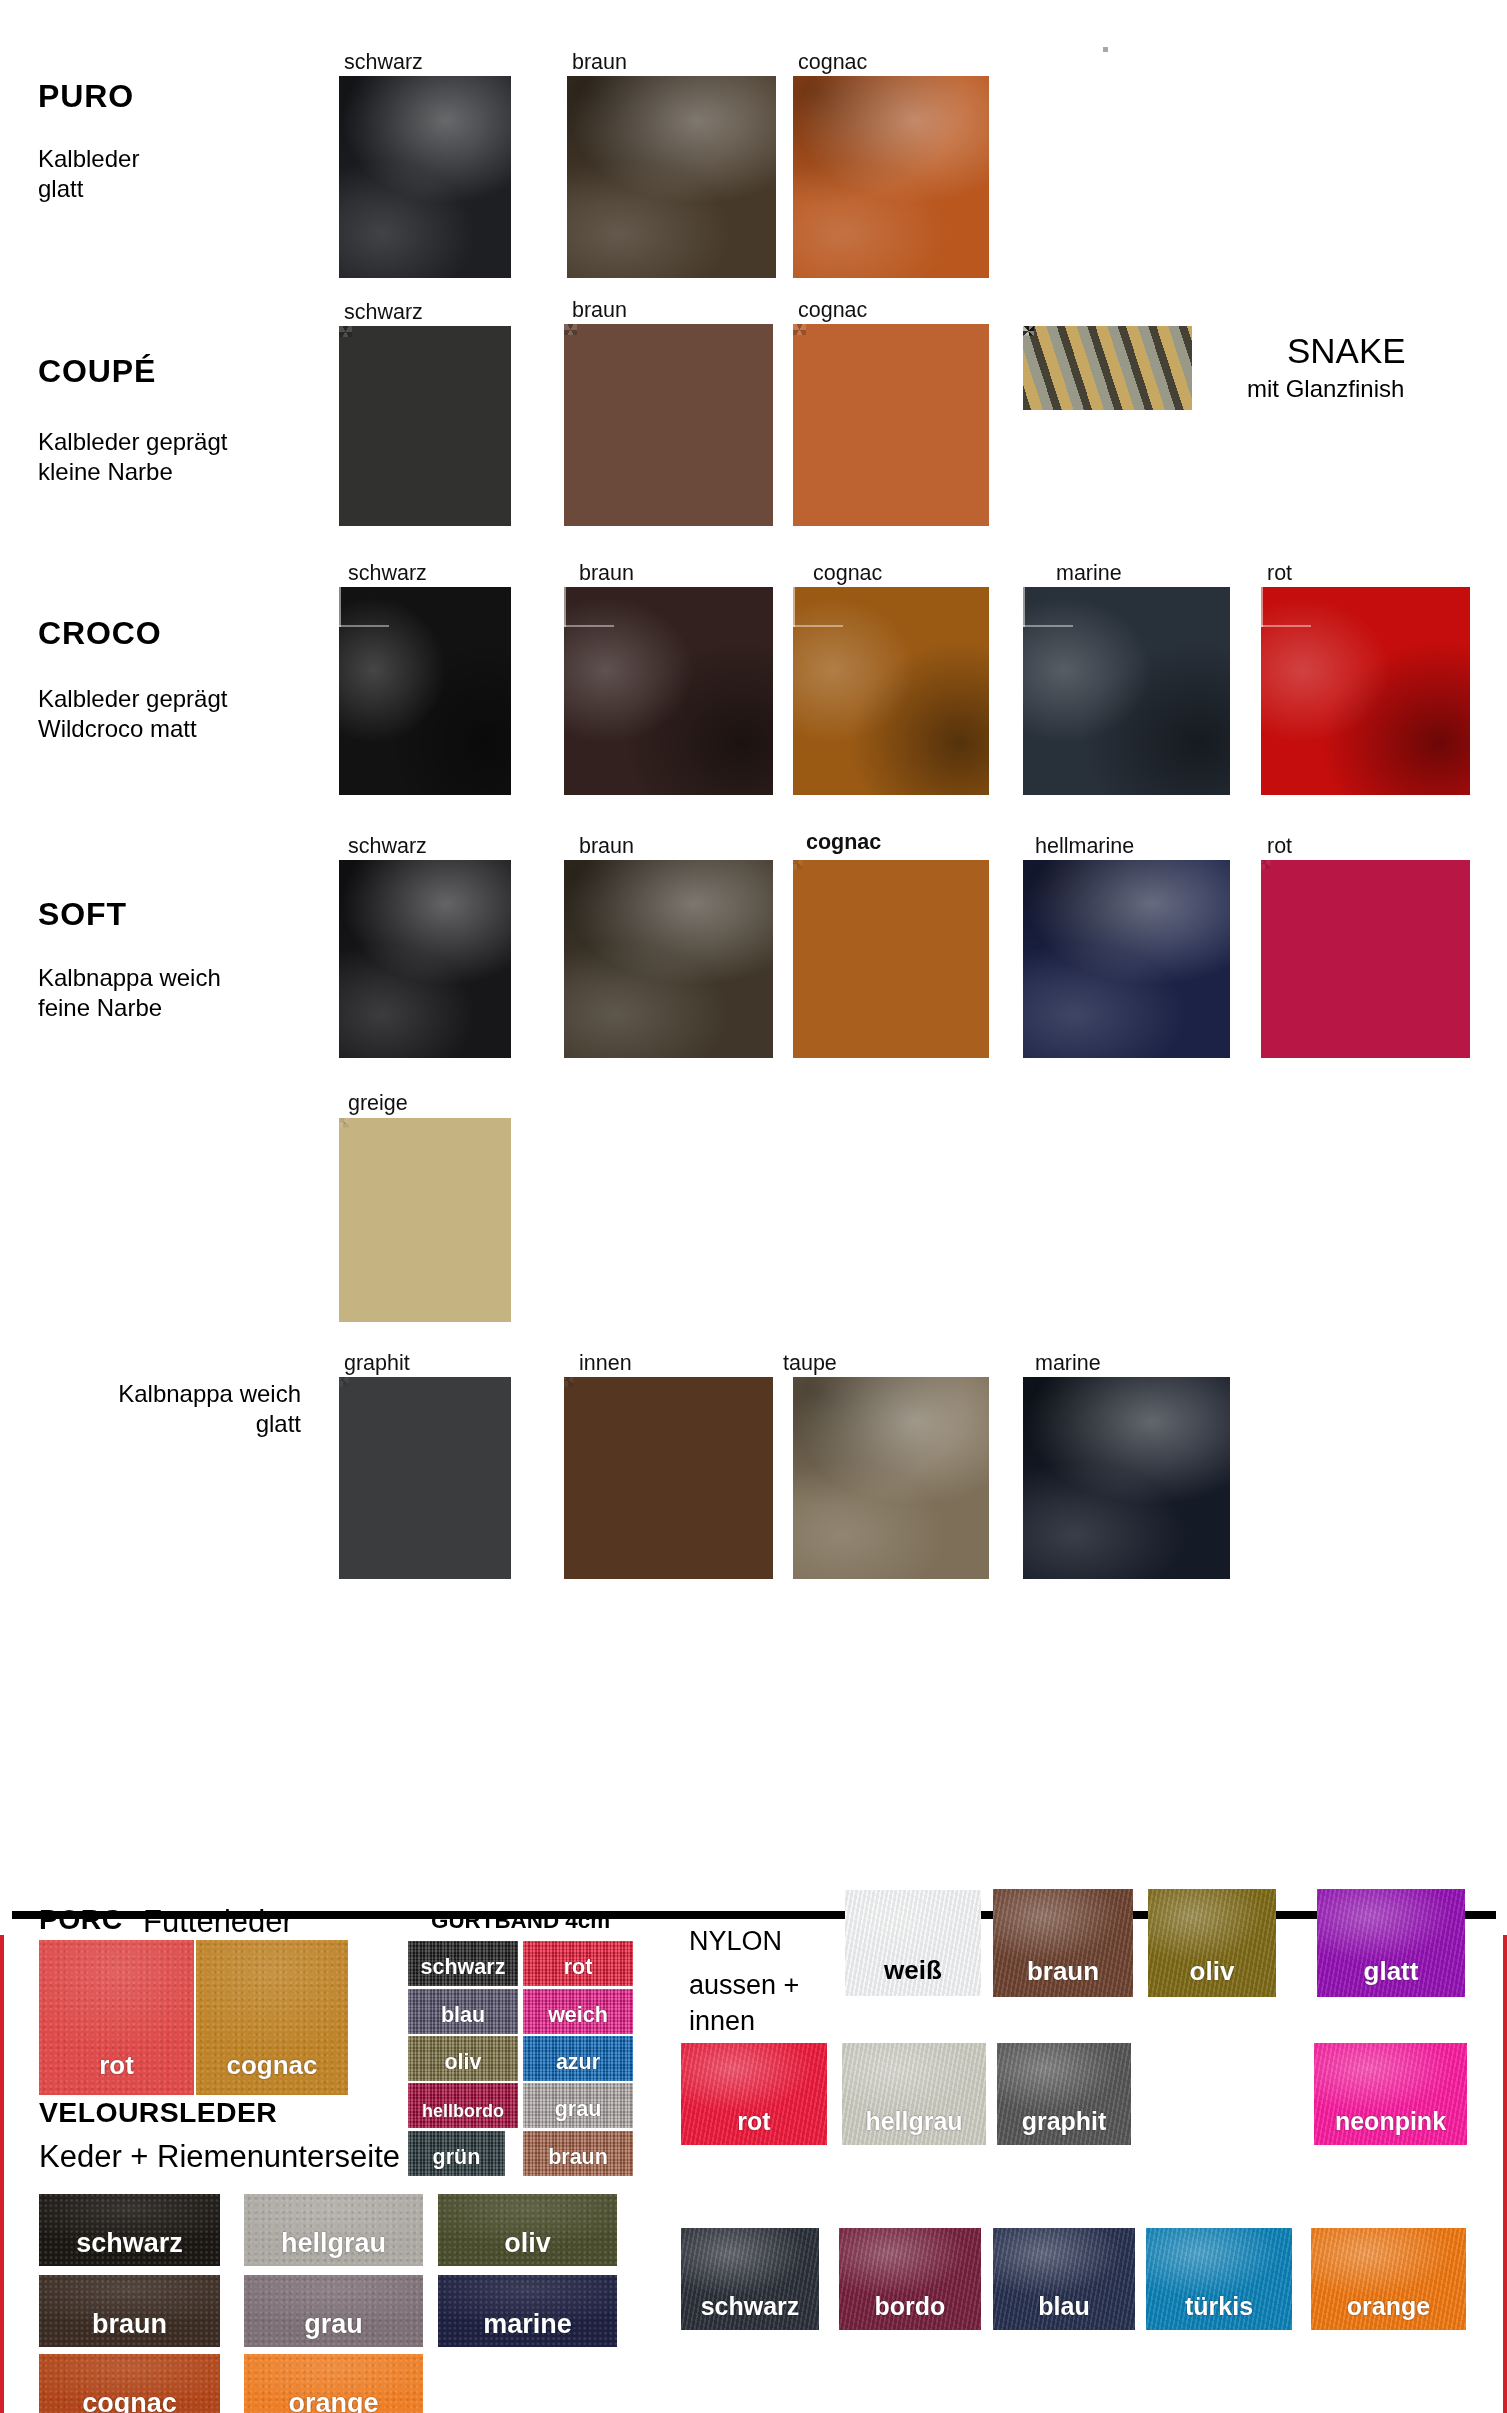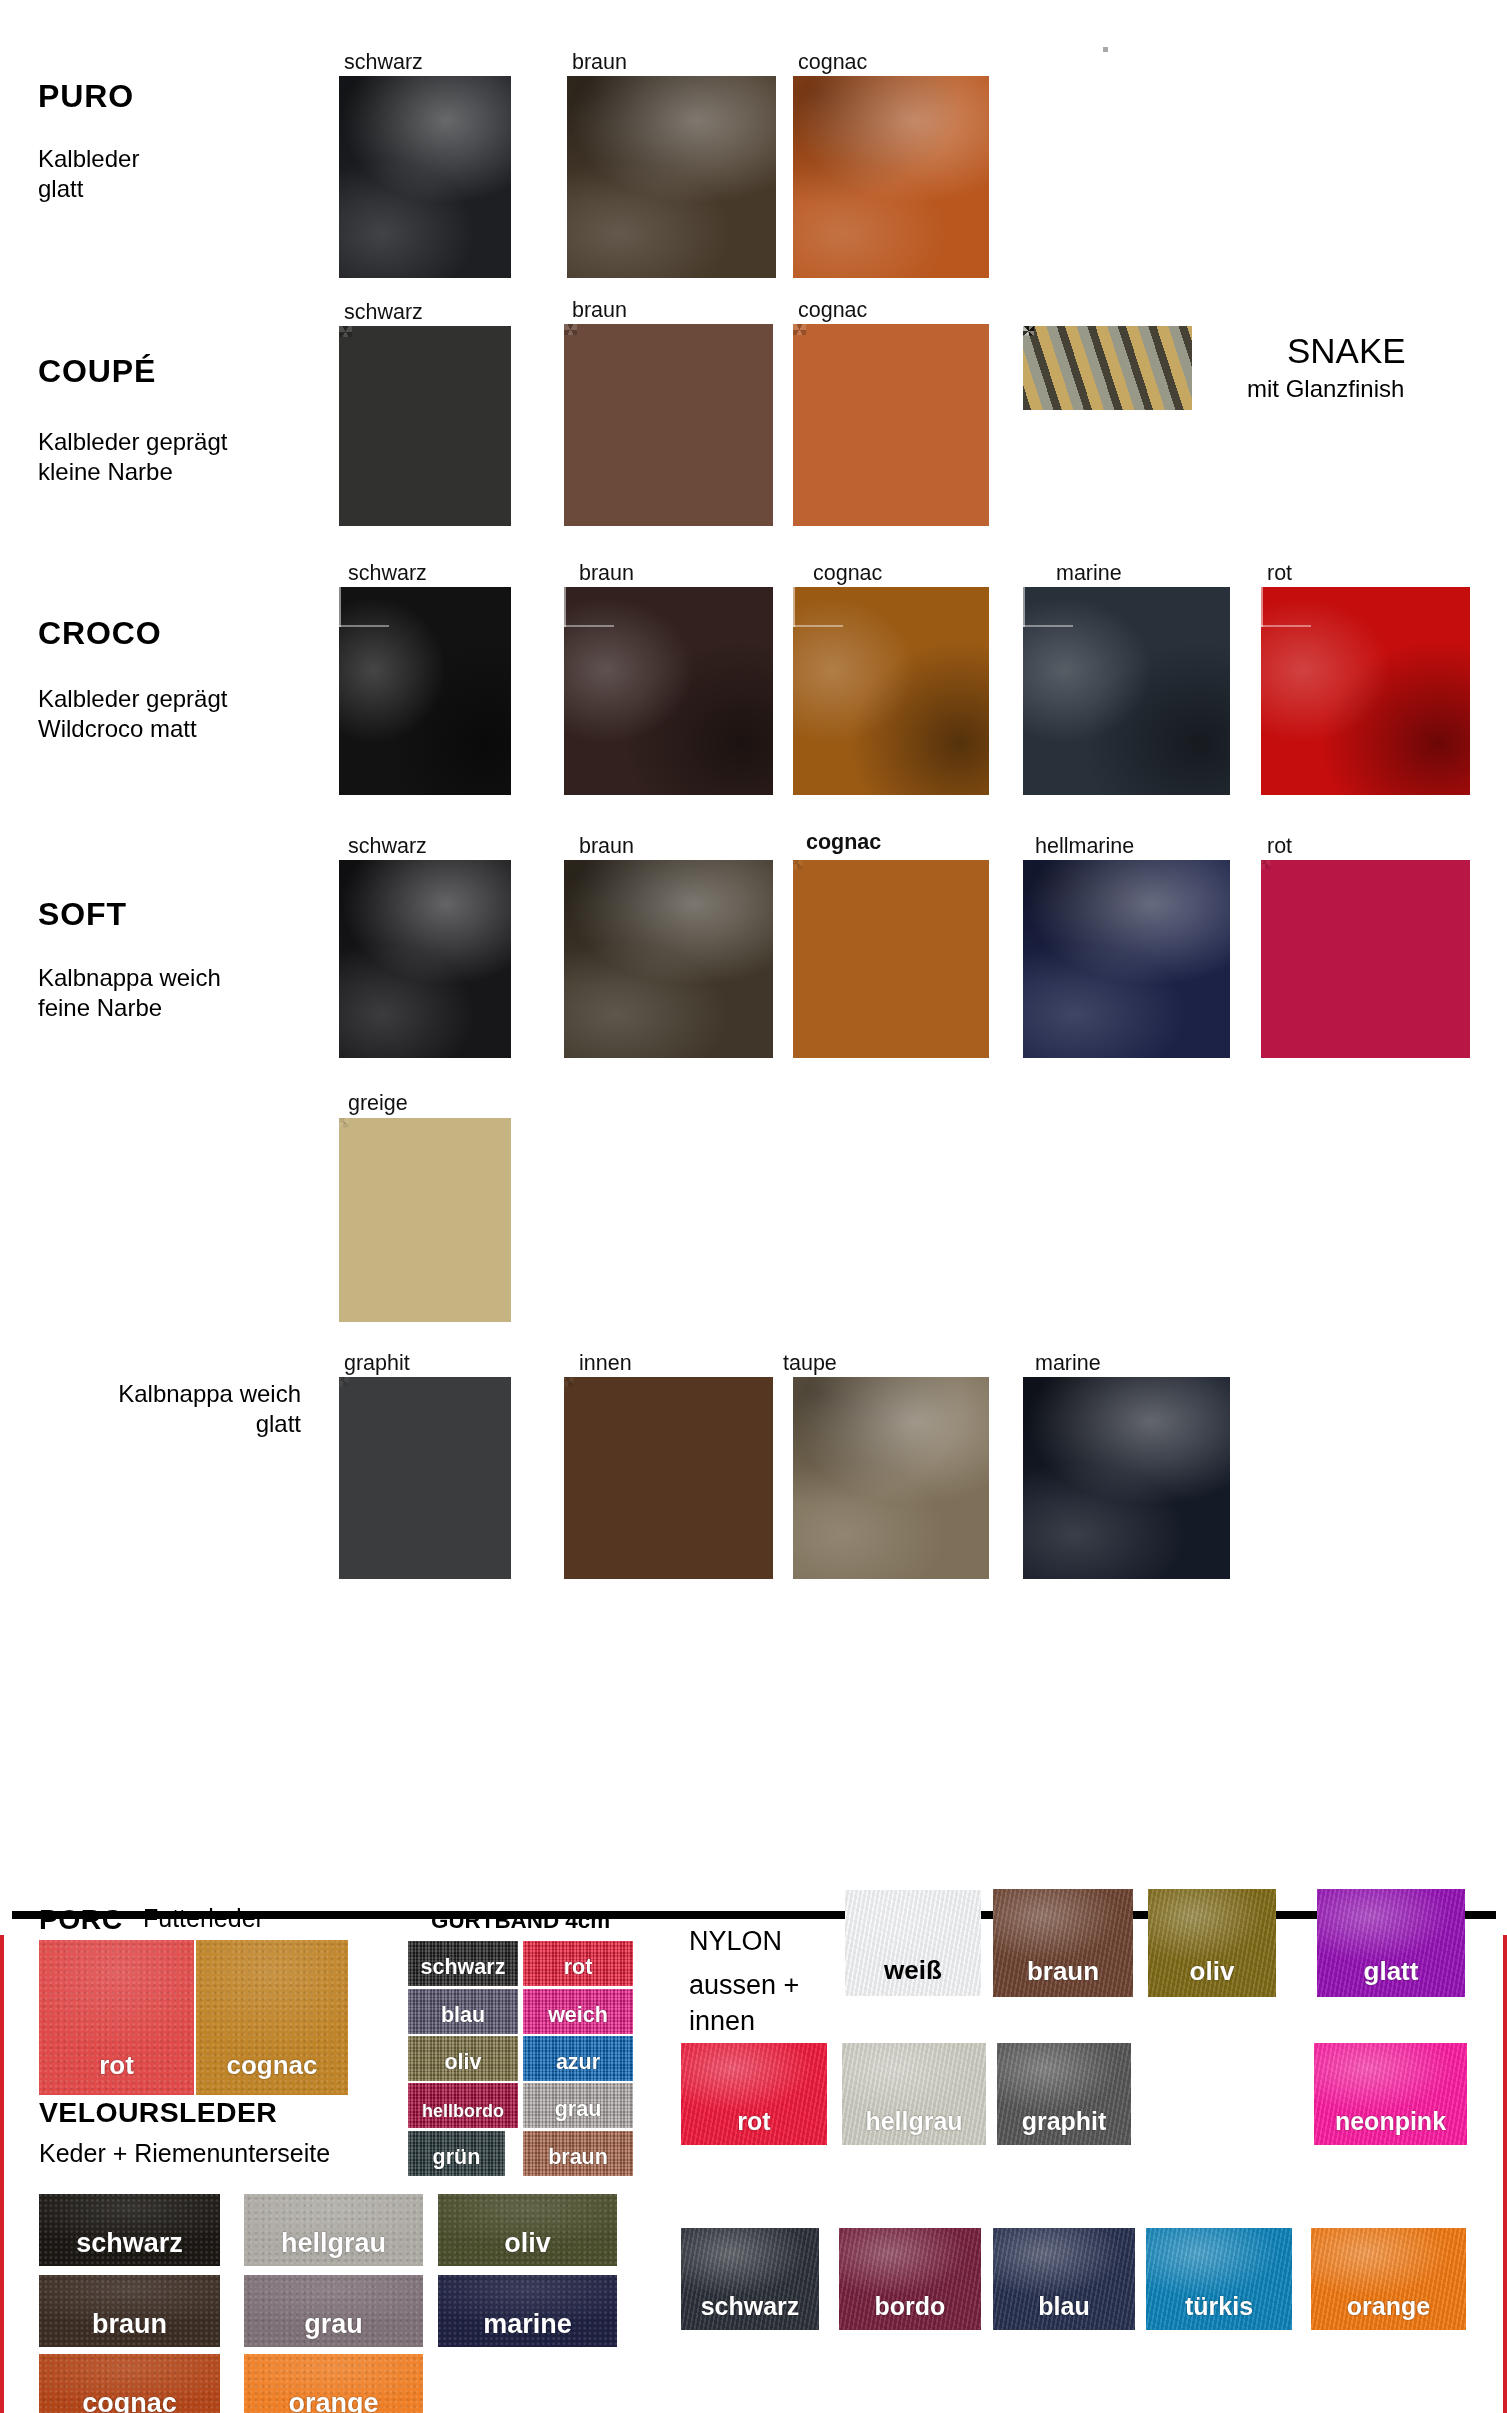--- a/index.html
+++ b/index.html
@@ -20,21 +20,21 @@
   .fam-sub{position:absolute;font-size:24px;color:#000;line-height:1.25;white-space:pre-line;}
   .fam-sub.right{text-align:right;}
 
   
   .divider{position:absolute;left:12px;top:1911px;width:1484px;height:7.8px;background:#000;}
   .side-rule{position:absolute;width:4.3px;background:#d21f28;}
   .dot{position:absolute;width:6.9px;height:8.6px;background:#d21f28;}
   .dot-gray{position:absolute;width:5.2px;height:5.2px;background:#a8a8a8;}
 
   .sect-title{position:absolute;font-weight:bold;font-size:28.4px;color:#000;white-space:nowrap;letter-spacing:0.4px;}
-  .sect-note{position:absolute;font-size:25px;color:#000;white-space:nowrap;}
+  .sect-note{position:absolute;font-size:31px;color:#000;white-space:nowrap;}
   .sect-small{position:absolute;font-weight:bold;font-size:22.4px;color:#000;white-space:nowrap;}
   .plain-multi{position:absolute;font-size:27px;color:#000;line-height:1.35;white-space:pre-line;}
 
   
   .chip{position:absolute;overflow:hidden;}
   .chip .cap{position:absolute;left:0;right:0;text-align:center;font-weight:bold;color:#fff;
              text-shadow:0 0 1.7px rgba(0,0,0,.55);white-space:nowrap;}
   .chip .cap.dark{color:#000;text-shadow:none;}
 
   

